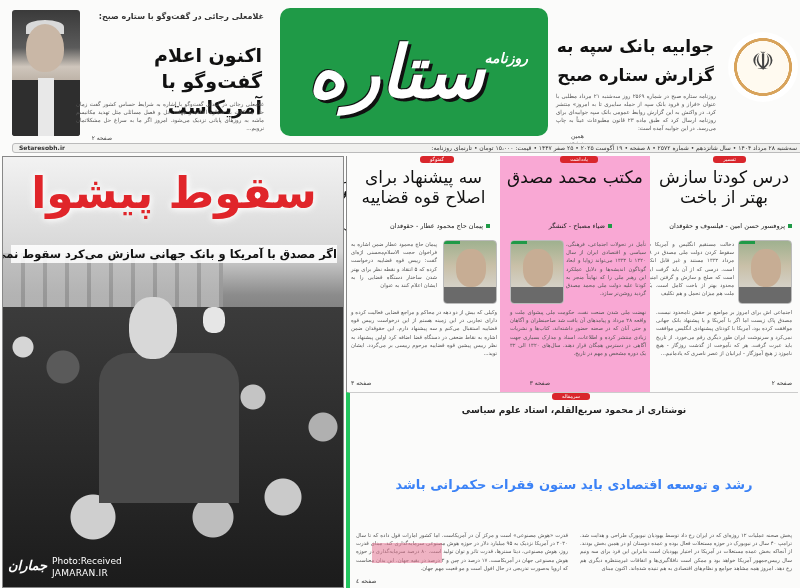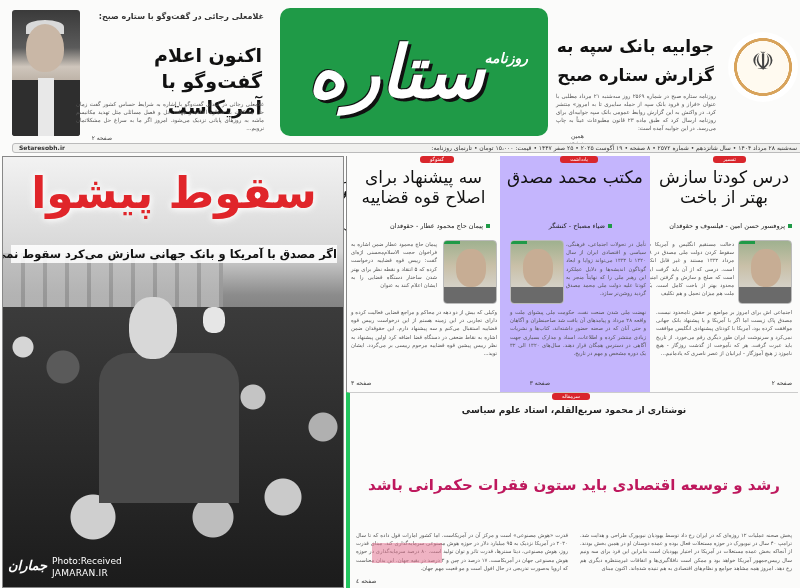--- a/index.html
+++ b/index.html
@@ -84,21 +84,21 @@
       font-size:11.5px; line-height:18px; font-weight:bold; color:#111; text-align:center; white-space:nowrap;
     }
     .credit { position:absolute; left:8px; top:554px; width:120px; height:28px; direction:ltr; }
     .credit .mark { position:absolute; left:0; top:4px; font-size:13px; font-weight:bold; color:#fff; font-style:italic; }
     .credit .line1 { position:absolute; left:44px; top:2px; font-size:9px; color:#fff; }
     .credit .line2 { position:absolute; left:44px; top:14px; font-size:9px; color:#fff; letter-spacing:.3px; }
 
     
     .col { position:absolute; top:156px; height:236px; }
     .col.c-right { left:650px; width:148px; background:#fbfbfa; }
-    .col.c-mid   { left:500px; width:150px; background:#c4b5fd; }
+    .col.c-mid   { left:500px; width:150px; background:#f9a8d4; }
     .col.c-left  { left:346px; width:154px; background:#fbfbfa; border-left:1px solid #888; }
 
     .tag { position:absolute; top:0; height:7px; padding:0 10px; background:#d9262c; color:#fff; font-size:5px; line-height:7px; border-radius:3px; }
     .col .title { position:absolute; top:11px; right:0; width:100%; text-align:center; font-size:17px; line-height:20px; font-weight:normal; color:#111; }
     .col .byline { position:absolute; top:66px; right:6px; font-size:6.5px; color:#222; white-space:nowrap; }
     .col .byline .sq { display:inline-block; width:4px; height:4px; background:#1f9a47; margin-left:3px; vertical-align:middle; }
     .col .portrait { position:absolute; top:84px; width:54px; height:64px; border-radius:4px; border:1px solid #bbb; overflow:hidden;
       background: linear-gradient(180deg,#9fb18f 0%,#c9c0a8 40%,#ddd 100%); }
     .col .portrait::before { content:""; position:absolute; left:12px; top:8px; width:30px; height:38px; border-radius:45%; background:#c7ad94; }
     .col .portrait::after { content:""; position:absolute; left:0; top:46px; width:54px; height:18px; background:#6a6a6a; }
@@ -106,21 +106,21 @@
     .col .body { position:absolute; top:84px; font-size:5.3px; line-height:8.2px; color:#555; text-align:justify; }
     .col .body.narrow { width:88px; }
     .col .body.wide { top:152px; width:136px; }
     .col .pageref { position:absolute; bottom:6px; font-size:6px; color:#333; }
 
     
     .editorial { position:absolute; left:346px; top:392px; width:452px; height:196px; border-left:4px solid #22c55e; border-top:1px solid #ccc; background:#fbfbfa; }
     .editorial .tag { left:202px; top:0; }
     .editorial .kicker { position:absolute; top:12px; width:100%; text-align:center; font-size:9px; color:#222; font-weight:bold; }
     .editorial .headline { position:absolute; top:30px; width:100%; text-align:center; font-size:33px; line-height:46px; font-weight:bold; color:#111; letter-spacing:-0.5px; }
-    .editorial .deck { position:absolute; top:82px; width:100%; text-align:center; font-size:15px; line-height:20px; font-weight:bold; color:#be185d; }
+    .editorial .deck { position:absolute; top:82px; width:100%; text-align:center; font-size:13px; line-height:20px; font-weight:bold; color:#3b82f6; }
     .editorial .para { position:absolute; top:138px; width:212px; font-size:5.3px; line-height:8.2px; color:#555; text-align:justify; }
     .editorial .para.r { right:6px; }
     .editorial .para.l { left:6px; }
     .editorial .pageref { position:absolute; left:6px; top:184px; font-size:6px; color:#333; }
     .editorial .stamp { position:absolute; left:22px; top:150px; width:70px; height:20px; background:rgba(229,120,150,.55); }
   </style>
 </head>
 <body>
 
 <div class="page">

